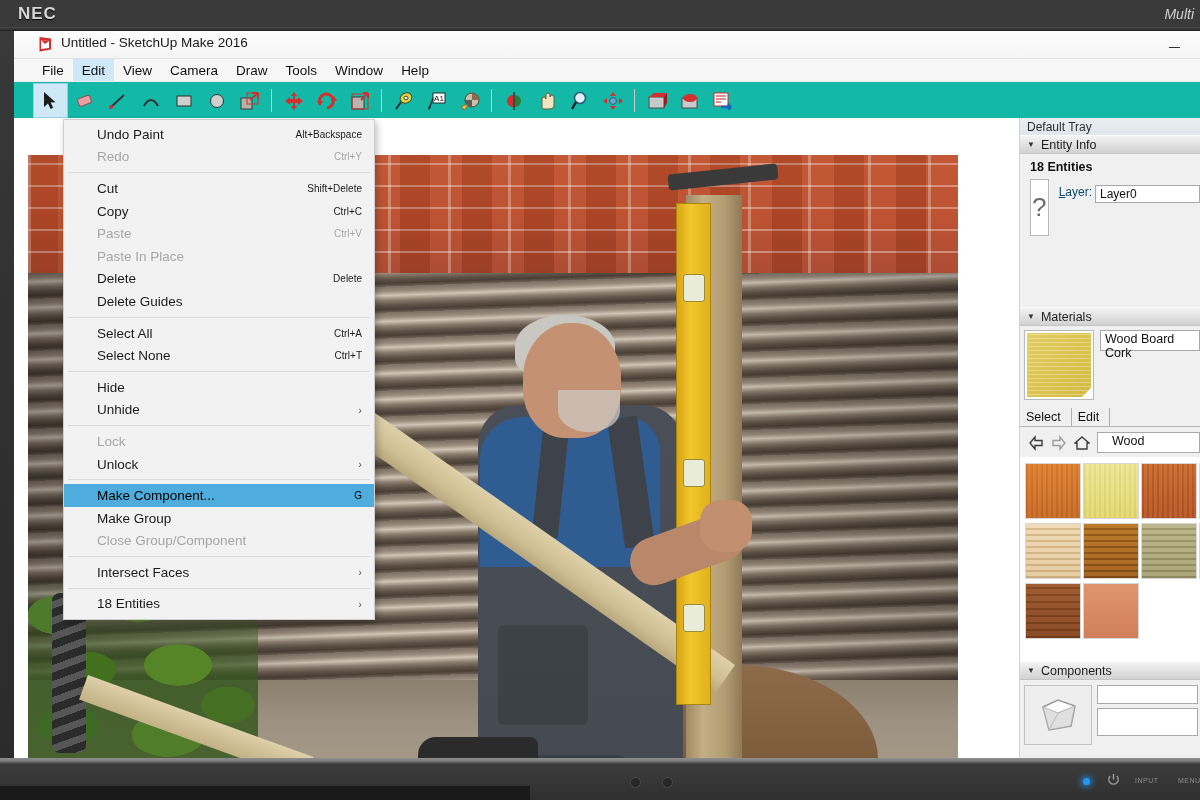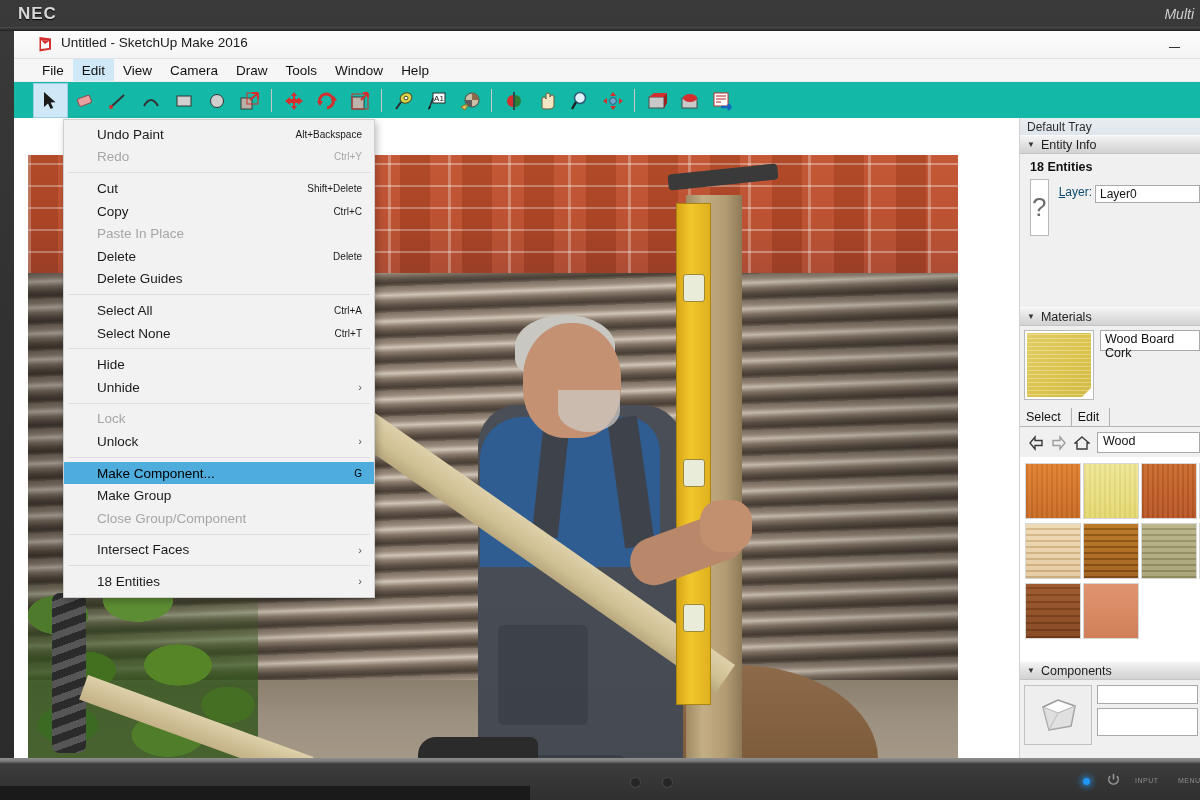--- a/index.html
+++ b/index.html
@@ -335,21 +335,21 @@
   .mtab {
     font-size: 12.5px; padding: 2px 10px 2px 6px; color:#111;
     border-right: 1px solid #b0b0b0;
   }
   .mtab.sel { background:#f0f0f0; }
   #mat-nav { display:flex; align-items:center; gap: 7px; padding: 5px 0 4px 8px; }
   .navicon { width:16px; height:16px; color:#3a3a3a; }
   .navicon.dim { opacity:.45; }
   #mat-lib {
     flex:1; background:#fff; border:1px solid #a9a9a9; height:17px;
-    font-size:12.5px; padding:1px 5px; color:#111;
+    font-size:12.5px; padding:1px 14px; color:#111;
   }
   #mat-grid {
     display: grid; grid-template-columns: repeat(4, 54px);
     gap: 4px; padding: 6px 0 8px 5px; background:#fff;
     height: 190px; align-content: start;
   }
   .sw { width:54px; height:54px; border:1px solid #d7d7d7; }
 
   #components-body { display:flex; padding: 5px 0 0 4px; gap:5px; }
   #comp-thumb {
@@ -576,20 +576,24 @@
 
         <div class="mi-sep"></div>
 
         <div class="mi">
           <span>Cut</span>
           <span class="accel">Shift+Delete</span>
         </div>
         <div class="mi">
           <span>Copy</span>
           <span class="accel">Ctrl+C</span>
+        </div>
+        <div class="mi disabled">
+          <span>Paste</span>
+          <span class="accel">Ctrl+V</span>
         </div>
         <div class="mi disabled">
           <span>Paste In Place</span>
           <span class="accel"></span>
         </div>
         <div class="mi">
           <span>Delete</span>
           <span class="accel">Delete</span>
         </div>
         <div class="mi">

